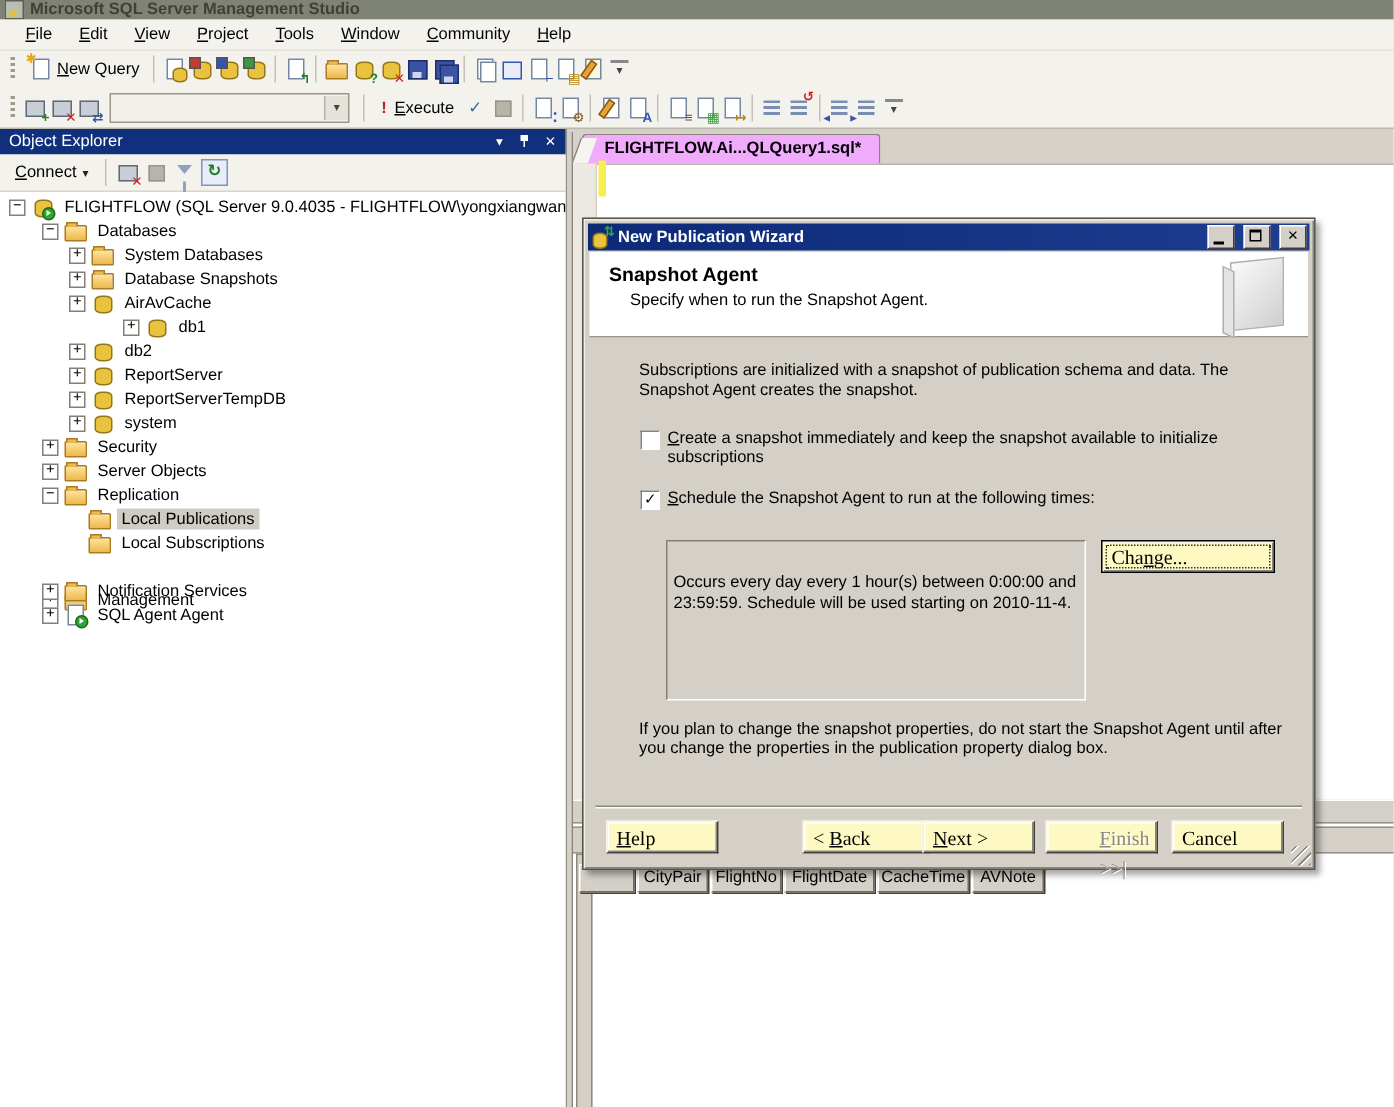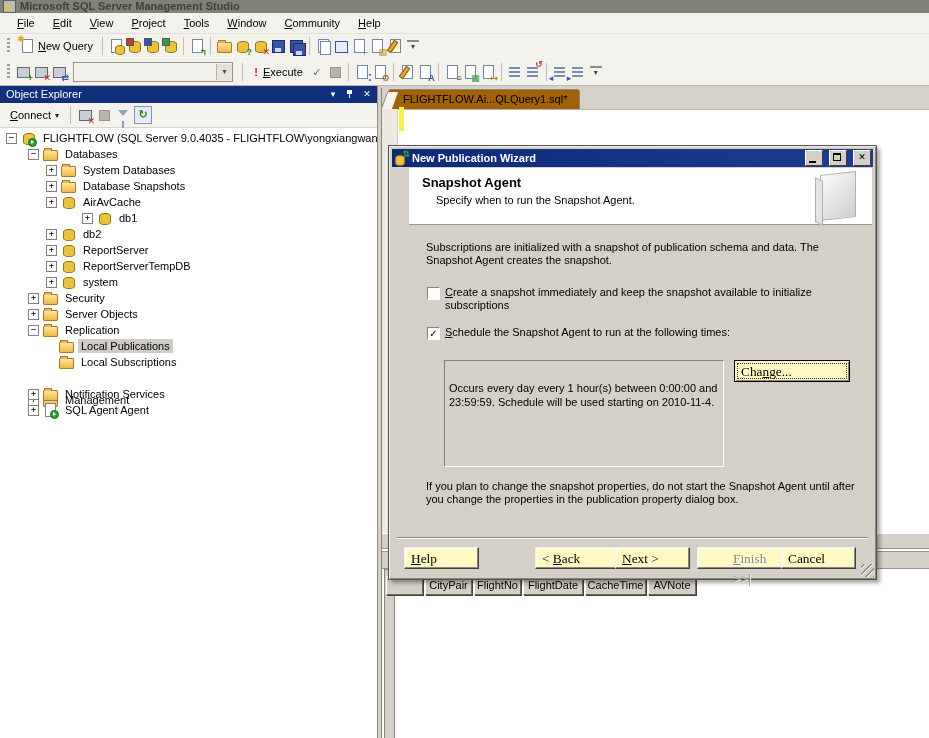--- a/index.html
+++ b/index.html
@@ -70,42 +70,42 @@
   .noexp{width:12px;flex:0 0 auto;}
   .tic{width:16px;height:16px;position:relative;margin-right:4px;flex:0 0 auto;}
   .playdot{position:absolute;right:-1px;bottom:-1px;width:7px;height:7px;border-radius:50%;background:#2ea52e;border:1px solid #156815;}
   .playdot::after{content:"";position:absolute;left:2px;top:1px;width:0;height:0;border-left:3px solid #fff;border-top:2px solid transparent;border-bottom:2px solid transparent;}
   .tlab{padding:1px 3px;}
   .tlab.sel{background:#cfccc4;}
 
   
   .edit-bg{left:381px;top:88px;width:548px;height:650px;background:#fff;border-left:1px solid #8a867c;}
   .tabrow{position:absolute;left:0;top:0;width:100%;height:21px;background:#d6d2c9;border-bottom:1px solid #b8b4aa;}
-  .tab{position:absolute;left:6px;top:1px;height:19px;background:#a16207;border:1px solid #8a8478;border-bottom:none;border-radius:3px 3px 0 0;padding:0 12px 0 14px;line-height:19px;font-weight:normal;}
+  .tab{position:absolute;left:6px;top:1px;height:19px;background:#f0abfc;border:1px solid #8a8478;border-bottom:none;border-radius:3px 3px 0 0;padding:0 12px 0 14px;line-height:19px;font-weight:bold;}
   .tab::before{content:"";position:absolute;left:-5px;top:2px;width:10px;height:17px;background:#f6f4ef;border-left:1px solid #8a8478;transform:skewX(-20deg);}
   .margin-strip{position:absolute;left:0;top:21px;width:15px;height:424px;background:#ece9e2;border-right:1px solid #d6d2c9;}
   .caret{position:absolute;left:17px;top:19px;width:5px;height:24px;background:#f6ee4e;}
   .splitband{position:absolute;left:0;top:445px;width:100%;height:14px;background:#d4d0c8;border-top:1px solid #fff;border-bottom:1px solid #98948a;}
   .gridtop{position:absolute;left:0;top:463px;width:100%;height:16px;background:#d4d0c8;border:1px solid #98948a;border-left:none;border-right:none;}
   .rowhdr{position:absolute;left:2px;top:481px;width:9px;height:169px;background:#d4d0c8;border:1px solid #8d897f;}
   .gh{position:absolute;top:576px;height:19px;background:#d4d0c8;border:1px solid;border-color:#fff #6e6b61 #6e6b61 #fff;box-shadow:1px 1px 0 #454239;box-sizing:border-box;text-align:center;line-height:17px;z-index:5;}
 
   
   .dlg{left:388px;top:145px;width:487px;height:433px;background:#d4d0c8;border:1px solid #565349;
     box-shadow:inset 1px 1px 0 #f2efe9,inset -1px -1px 0 #8a867c,3px 3px 4px rgba(0,0,0,.35);z-index:20;}
   .dlg-title{position:absolute;left:3px;top:3px;right:3px;height:18px;background:linear-gradient(90deg,#0c2a78,#1e3d8f);
     color:#fff;font-weight:bold;display:flex;align-items:center;gap:4px;padding-left:3px;}
   .dlg-title .dti{width:13px;height:13px;position:relative;flex:0 0 auto;}
   .dti .cyl{left:0;top:3px;width:8px;height:9px;}
   .dti .rep{position:absolute;right:-2px;top:-2px;color:#2fae2f;font-size:9px;font-weight:bold;line-height:9px;}
   .dlg-title .dtx{flex:1;}
   .wbtn{width:16px;height:14px;background:#d4d0c8;border:1px solid;border-color:#fff #404040 #404040 #fff;margin-right:2px;position:relative;flex:0 0 auto;text-align:center;font-size:9px;line-height:12px;color:#000;}
   .wbtn .g-min{position:absolute;left:3px;bottom:2px;width:7px;height:2px;background:#000;}
   .wbtn .g-max{position:absolute;left:3px;top:2px;width:8px;height:8px;border:1px solid #000;border-top-width:2px;box-sizing:border-box;}
-  .dlg-head{position:absolute;left:4px;top:22px;right:4px;height:56px;background:#fff;border-bottom:1px solid #9a968c;margin-left:16px;}
+  .dlg-head{position:absolute;left:4px;top:22px;right:4px;height:56px;background:#fff;border-bottom:1px solid #9a968c;}
   .dlg-head .h1{position:absolute;left:13px;top:7px;font-size:13px;font-weight:bold;}
   .dlg-head .h2{position:absolute;left:27px;top:26px;}
   .book{position:absolute;right:16px;top:5px;width:34px;height:44px;background:linear-gradient(135deg,#fafafa,#cfcfcf);border:1px solid #b0b0b0;transform:skewY(-6deg);}
   .book::before{content:"";position:absolute;left:-6px;top:3px;width:6px;height:43px;background:#e4e4e4;border:1px solid #b0b0b0;transform:skewY(30deg);}
   .dtext{position:absolute;line-height:13px;}
   .cb{position:absolute;width:11px;height:11px;background:#fff;border:1px solid;border-color:#808080 #fff #fff #808080;box-shadow:inset 1px 1px 0 #404040 0;text-align:center;line-height:11px;font-size:10px;font-weight:bold;}
   .schedbox{position:absolute;left:55px;top:214px;width:280px;height:107px;background:#d4d0c8;border:1px solid;border-color:#848078 #fff #fff #848078;padding:20px 4px;box-sizing:border-box;line-height:14px;}
   .btn{position:absolute;height:22px;background:#fef9c3;border:1px solid;border-color:#f4f1ea #404040 #404040 #f4f1ea;box-shadow:inset -1px -1px 0 #8a867c,inset 1px 1px 0 #fff;text-align:left;line-height:20px;box-sizing:border-box;font-family:Liberation Serif, serif;}
   .btn.focus{outline:1px dotted #333;outline-offset:-4px;border-color:#000;box-shadow:inset 1px 1px 0 #f4f1ea,inset -1px -1px 0 #8a867c;}
   .btn.disabled{color:#8a877c;text-shadow:1px 1px 0 #fff;}
@@ -493,17 +493,17 @@
   <div class="schedbox">Occurs every day every 1 hour(s) between 0:00:00 and 23:59:59. Schedule will be used starting on 2010-11-4.</div>
   <button class="btn focus" style="left:345px;top:214px;width:116px;">Cha<u>n</u>ge...</button>
 
   <div class="dtext" style="left:37px;top:334px;width:448px;">If you plan to change the snapshot properties, do not start the Snapshot Agent until after you change the properties in the publication property dialog box.</div>
 
   <div class="etch"></div>
 
   <button class="btn" style="left:15px;top:401px;width:75px;"><u>H</u>elp</button>
   <button class="btn" style="left:146px;top:401px;width:85px;">&lt; <u>B</u>ack</button>
   <button class="btn" style="left:226px;top:401px;width:75px;"><u>N</u>ext &gt;</button>
-  <button class="btn disabled" style="left:308px;top:401px;width:86px;padding-left:35px;"><u>F</u>inish &gt;&gt;|</button>
+  <button class="btn disabled" style="left:308px;top:401px;width:75px;padding-left:35px;"><u>F</u>inish &gt;&gt;|</button>
   <button class="btn" style="left:392px;top:401px;width:75px;">Cancel</button>
 
   <span class="dgrip"></span>
 </div>
 
 </body></html>

